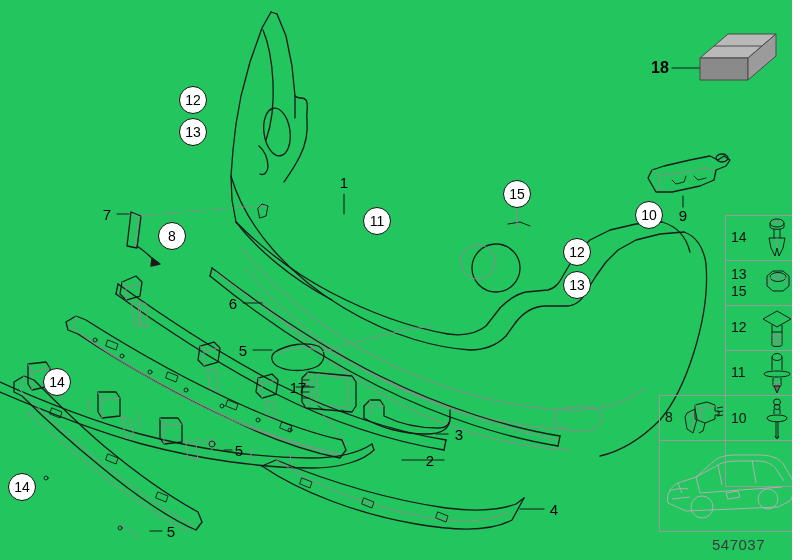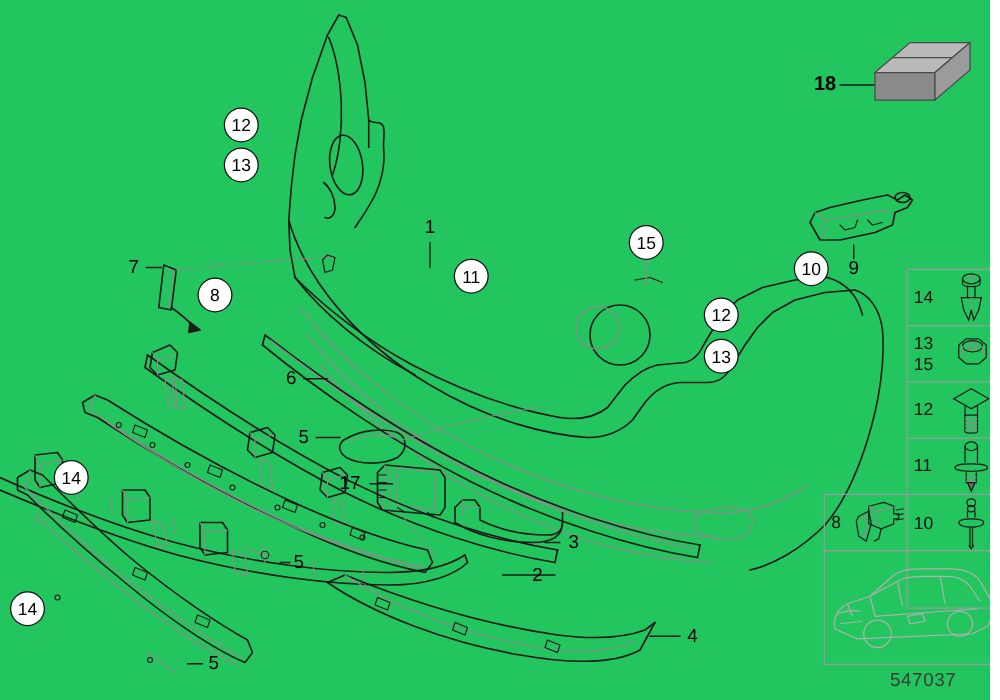--- a/index.html
+++ b/index.html
@@ -395,21 +395,21 @@
   </div>
   <div class="callout circled" style="left:22px; top:487px;">
     <span>14</span>
   </div>
   <div class="callout circled" style="left:517px; top:194px;">
     <span>15</span>
   </div>
   <div class="callout" style="left:243px; top:350px;">
     <span>5</span>
   </div>
-  <div class="callout" style="left:280px; top:387px;text-align:right;">
+  <div class="callout" style="left:298px; top:387px;text-align:right;">
     <span>17</span>
   </div>
 
   <svg style="position:absolute; left:698px; top:28px; width:80px; height:56px;" viewBox="0 0 80 56">
     <polygon points="2,30 30,6 78,6 50,30" fill="#b9b9b9" stroke="#4a4a4a" stroke-width="1"></polygon>
     <polygon points="2,30 50,30 50,52 2,52" fill="#8a8a8a" stroke="#4a4a4a" stroke-width="1"></polygon>
     <polygon points="50,30 78,6 78,28 50,52" fill="#9b9b9b" stroke="#4a4a4a" stroke-width="1"></polygon>
     <line x1="16" y1="18" x2="64" y2="18" stroke="#4a4a4a" stroke-width="1"></line>
   </svg>
 

